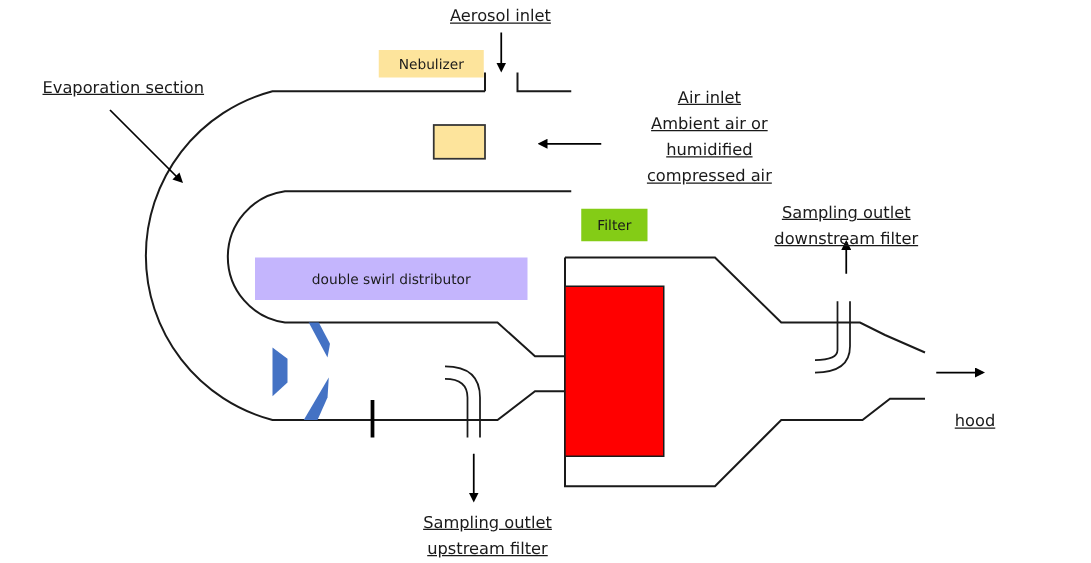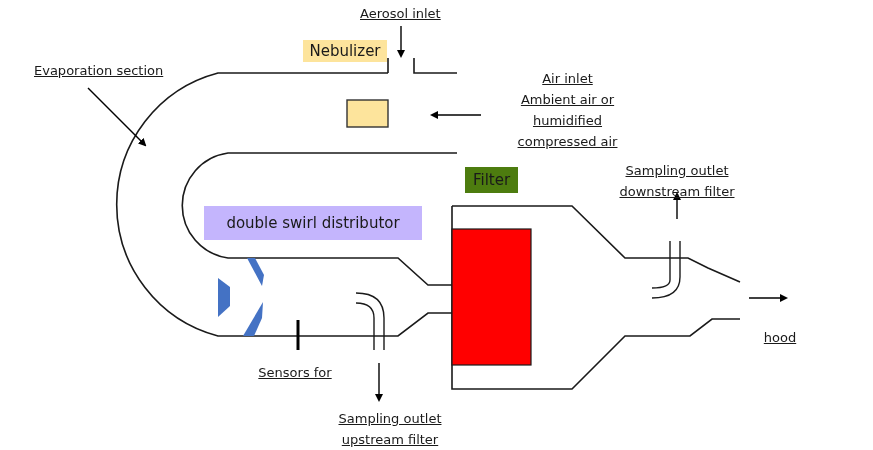--- a/index.html
+++ b/index.html
@@ -1,19 +1,19 @@
 <!DOCTYPE html>
 <html><head>
 <meta charset="utf-8">
 <style>
   html, body { margin: 0; padding: 0; background: #ffffff; }
   body { width: 873px; height: 450px; position: relative; overflow: hidden; font-family: "DejaVu Sans", sans-serif; }
   svg { position: absolute; left: 0; top: 0; }
   .lbl { position: absolute; font-size: 13px; color: #1a1a1a; text-align: center; line-height: 21px; white-space: nowrap; font-family: "DejaVu Sans", sans-serif; text-decoration: underline; }
-  .tag { position: absolute; font-size: 15px; color: #1a1a1a; display: flex; align-items: center; justify-content: center; }
+  .tag { position: absolute; font-size: 11px; color: #1a1a1a; display: flex; align-items: center; justify-content: center; }
 </style>
 </head>
 <body>
 
 <svg width="873" height="450" viewBox="0 0 873 450">
   <defs>
     <marker id="ah" markerWidth="8" markerHeight="8" refX="6" refY="4" orient="auto" markerUnits="userSpaceOnUse">
       <path d="M0,0 L8,4 L0,8 Z" fill="#000"></path>
     </marker>
   </defs>
@@ -55,30 +55,29 @@
 <div class="tag" style="left:303px; top:40px; width:84px; height:22px; background:#fde49c;">Nebulizer</div>
 <div class="lbl" style="left:34px; top:60px; text-align:center;">Evaporation section</div>
 
 <div class="lbl" style="left:500px; top:68px; width:135px;">
   <div>Air inlet</div>
   <div>Ambient air or</div>
   <div>humidified</div>
   <div>compressed air</div>
 </div>
 
-<div class="tag" style="left:465px; top:167px; width:53px; height:26px; background:#4d7c0f;">Filter</div>
+<div class="tag" style="left:465px; top:167px; width:53px; height:26px; background:#84cc16;">Filter</div>
 <div class="tag" style="left:204px; top:206px; width:218px; height:34px; background:#c4b5fd;">double swirl distributor</div>
 
 <div class="lbl" style="left:612px; top:160px; width:130px;">
   <div>Sampling outlet</div>
   <div>downstream filter</div>
 </div>
 
 <div class="lbl" style="left:250px; top:362px; width:90px;">
-  <div>Sensors for</div>
 </div>
 
 <div class="lbl" style="left:330px; top:408px; width:120px;">
   <div>Sampling outlet</div>
   <div>upstream filter</div>
 </div>
 
 <div class="lbl" style="left:712px; top:327px; width:136px;">
   <div>hood</div>
 </div>

